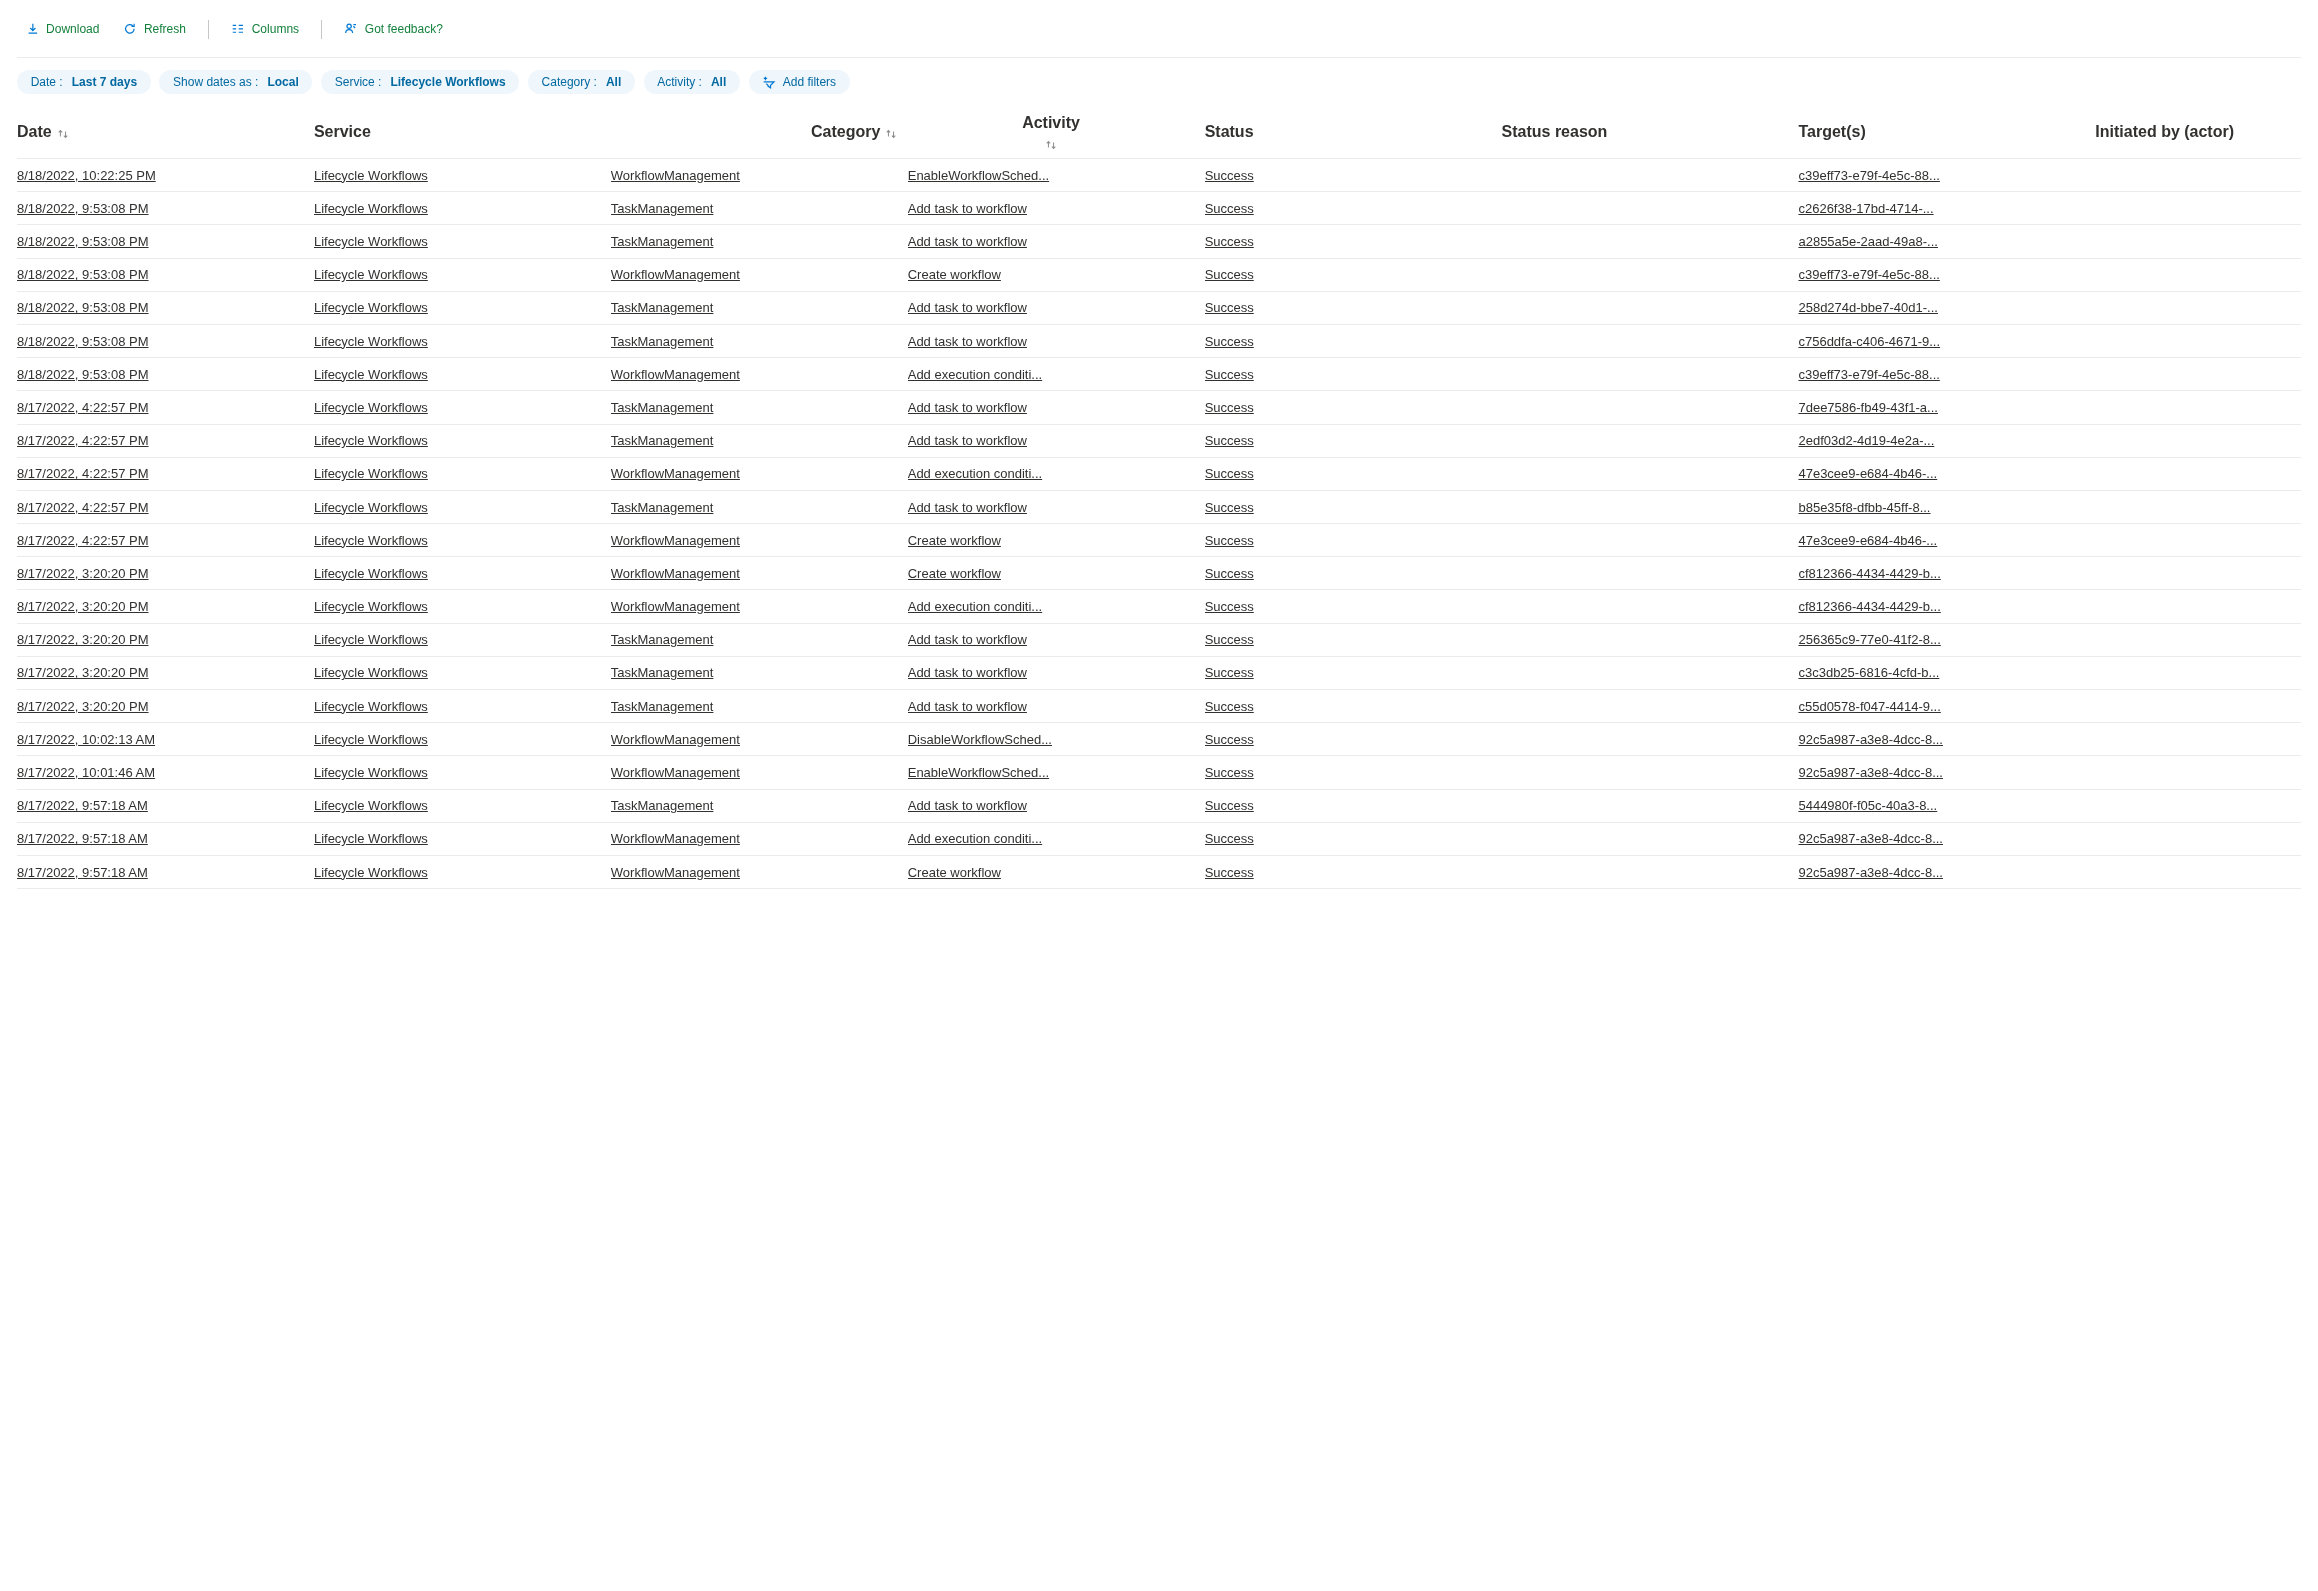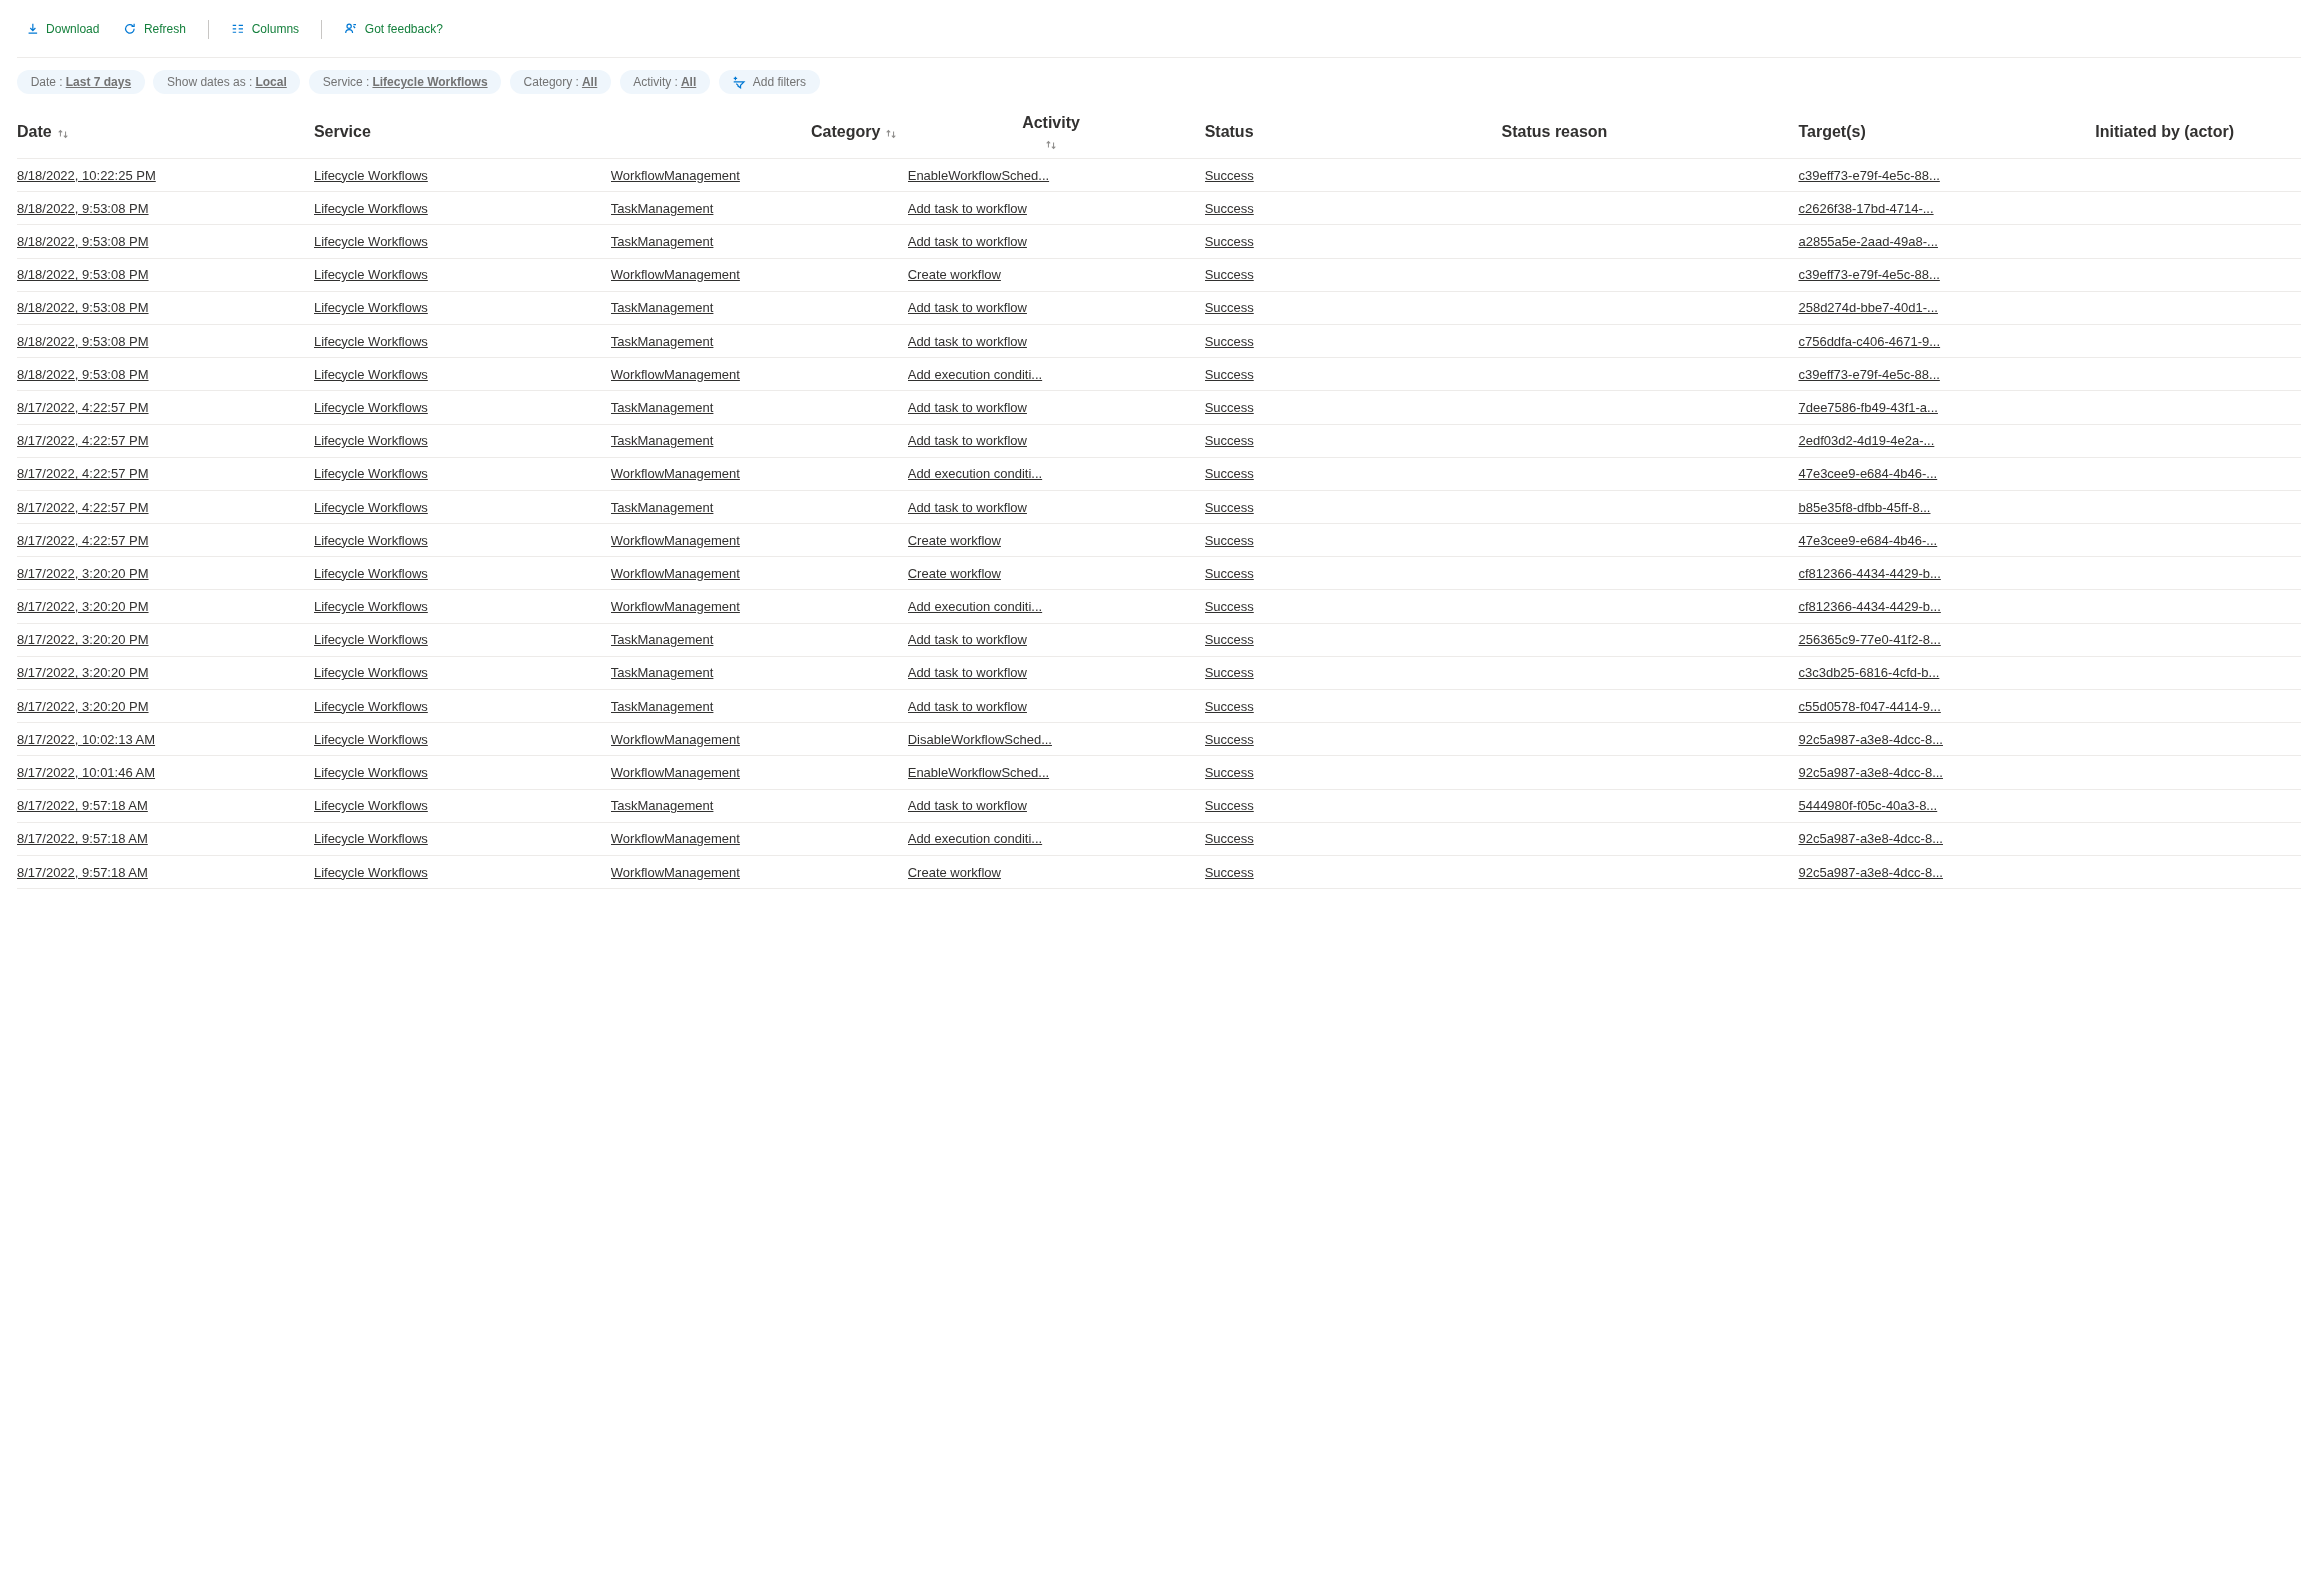--- a/index.html
+++ b/index.html
@@ -51,28 +51,27 @@
       gap: 8.6px;
       padding: 12px 0;
     }
     .filter-pill {
       display: inline-flex;
       align-items: center;
       padding: 5.1px 13.7px;
       background: #eff6fc;
       border-radius: 13.7px;
       font-size: 12px;
-      color: #737373;
+      color: #0369a1;
       cursor: pointer;
       white-space: nowrap;
     }
     .filter-pill b {
       font-weight: 600;
-      margin-left: 3px;
-      text-decoration: underline;
+      margin-left: 9px;
     }
     .add-filters-pill {
       display: inline-flex;
       align-items: center;
       gap: 6.8px;
     }
     .table-container {
       width: 100%;
     }
     .table-header {

